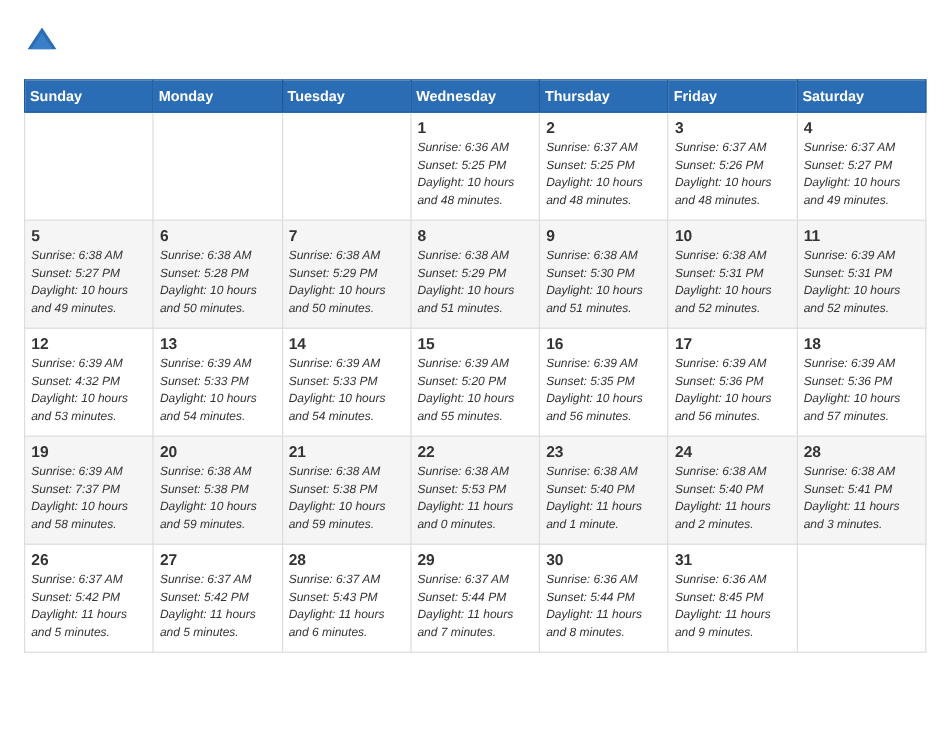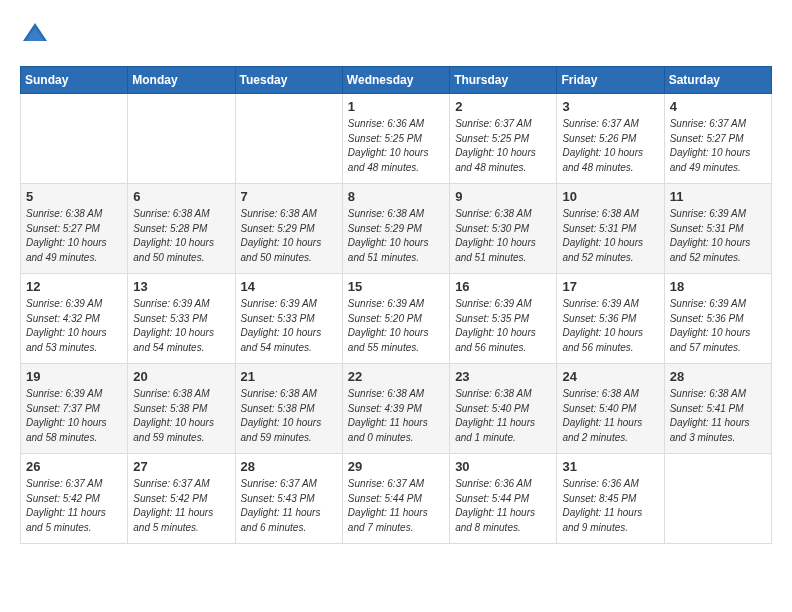--- a/index.html
+++ b/index.html
@@ -216,21 +216,21 @@
         <td>
           <span class="day-num">20</span>
           <div class="cell-content"><span>Sunrise: 6:38 AM</span><br><span>Sunset: 5:38 PM</span><br><span>Daylight: 10 hours</span><br><span>and 59 minutes.</span></div>
         </td>
         <td>
           <span class="day-num">21</span>
           <div class="cell-content"><span>Sunrise: 6:38 AM</span><br><span>Sunset: 5:38 PM</span><br><span>Daylight: 10 hours</span><br><span>and 59 minutes.</span></div>
         </td>
         <td>
           <span class="day-num">22</span>
-          <div class="cell-content"><span>Sunrise: 6:38 AM</span><br><span>Sunset: 4:39 PM</span><br><span>Daylight: 11 hours</span><br><span>and 0 minutes.</span></div>
+          <div class="cell-content"><span>Sunrise: 6:38 AM</span><br><span>Sunset: 5:53 PM</span><br><span>Daylight: 11 hours</span><br><span>and 0 minutes.</span></div>
         </td>
         <td>
           <span class="day-num">23</span>
           <div class="cell-content"><span>Sunrise: 6:38 AM</span><br><span>Sunset: 5:40 PM</span><br><span>Daylight: 11 hours</span><br><span>and 1 minute.</span></div>
         </td>
         <td>
           <span class="day-num">24</span>
           <div class="cell-content"><span>Sunrise: 6:38 AM</span><br><span>Sunset: 5:40 PM</span><br><span>Daylight: 11 hours</span><br><span>and 2 minutes.</span></div>
         </td>
         <td>

